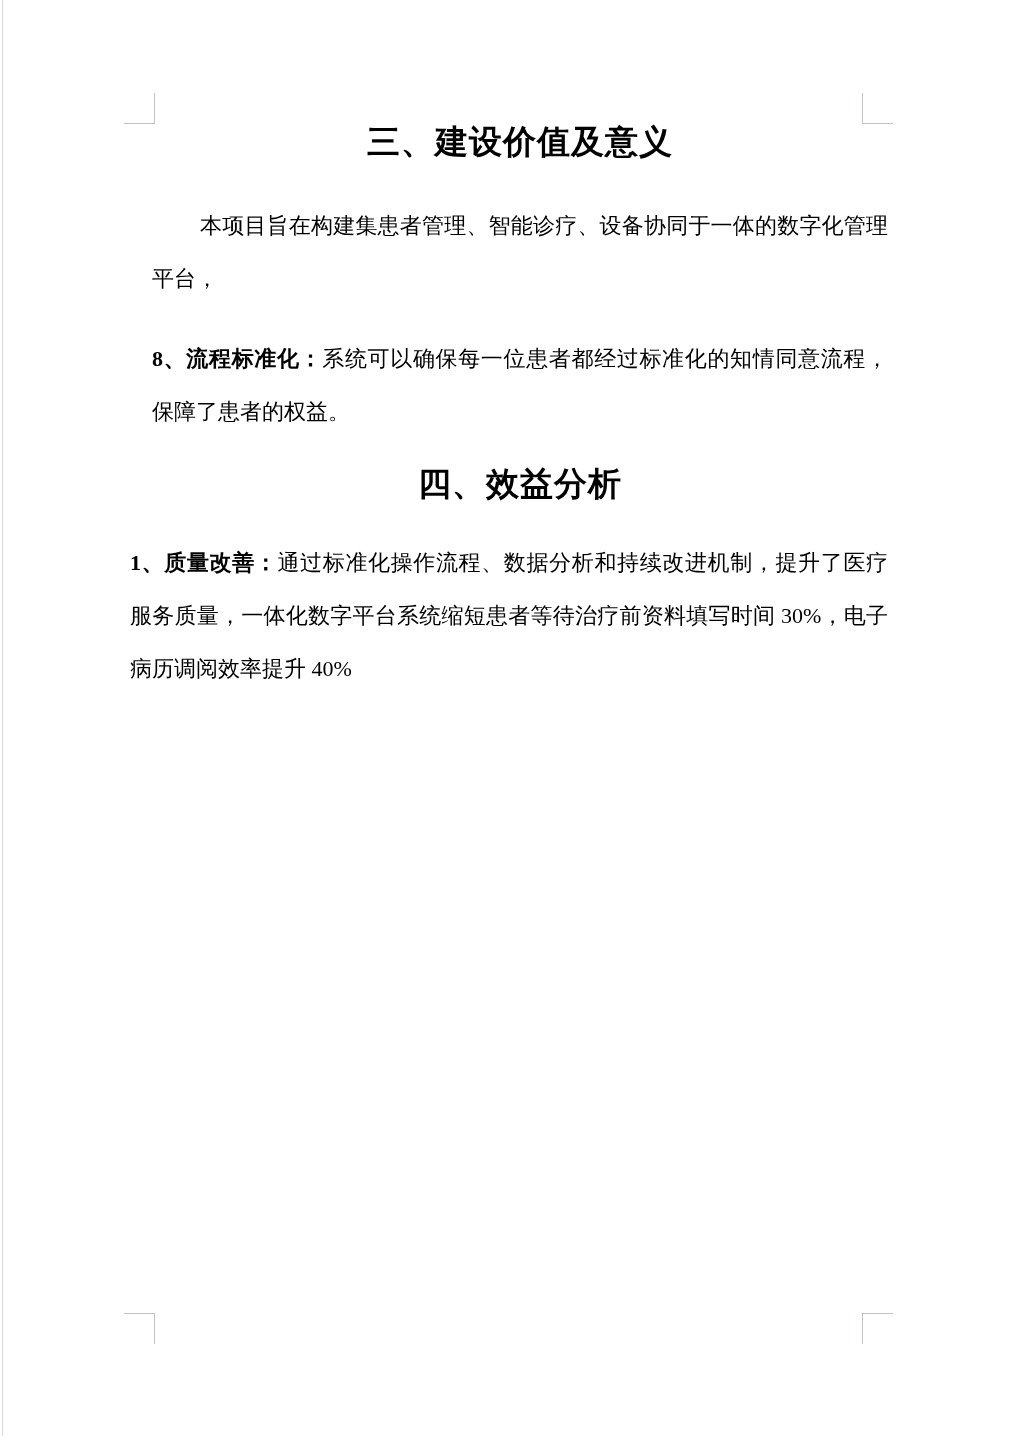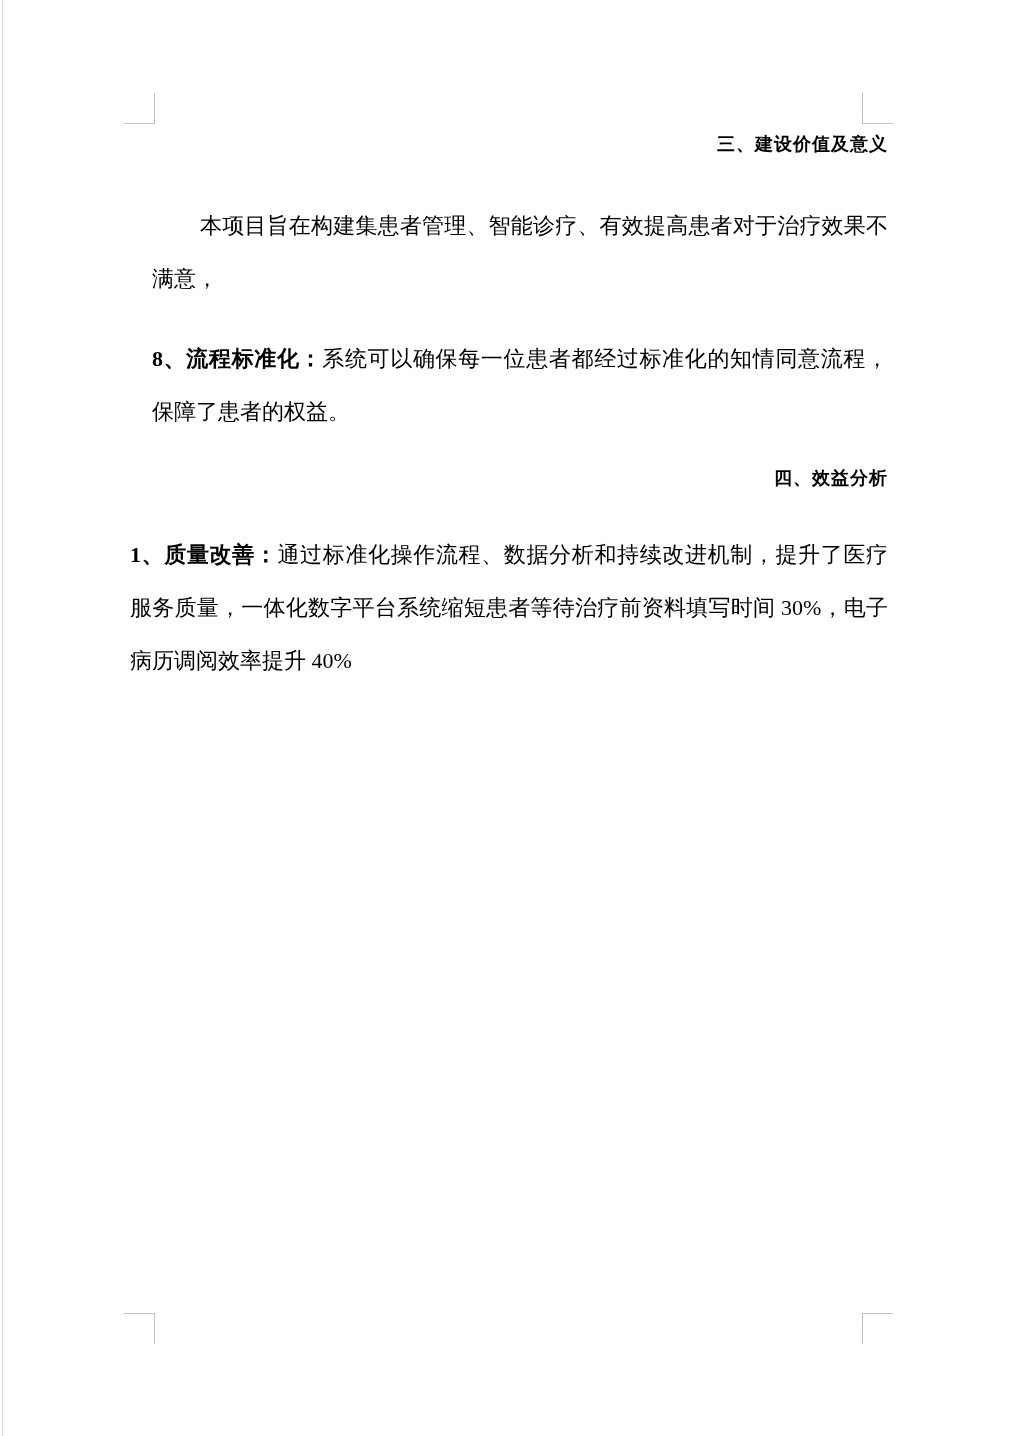--- a/index.html
+++ b/index.html
@@ -38,30 +38,30 @@
   .content {
     position: absolute;
     left: 152px;
     top: 128px;
     width: 736px;
     font-size: 22px;
     line-height: 53px;
     text-align: justify;
   }
   .doc-heading {
-    font-family: Liberation Serif, serif;
+    font-family: Liberation Mono, monospace;
     font-weight: bold;
-    font-size: 18px;
+    font-size: 33px;
     line-height: 33px;
     margin: 0;
-    text-align: right;
+    text-align: center;
     letter-spacing: 1px;
   }
   .doc-heading.second {
-    margin-top: 24px;
+    margin-top: 32px;
   }
   p {
     margin: 0;
   }
   .intro {
     margin-top: 38px;
     text-indent: 48px;
   }
   .item {
     margin-top: 27px;
@@ -89,21 +89,21 @@
 
   <div class="crop tl"></div>
   <div class="crop tr"></div>
   <div class="crop bl"></div>
   <div class="crop br"></div>
 
   <div class="content">
 
     <h1 class="doc-heading">三、建设价值及意义</h1>
 
-    <p class="intro">本项目旨在构建集患者管理、智能诊疗、有效提高患者对于治疗效果不满意，</p>
+    <p class="intro">本项目旨在构建集患者管理、智能诊疗、设备协同于一体的数字化管理平台，</p>
 
 
     <p class="item"><span class="lbl">8、流程标准化：</span><span>系统可以确保每一位患者都经过标准化的知情同意流程，保障了患者的权益。</span></p>
 
 
     <h1 class="doc-heading second">四、效益分析</h1>
 
     <p class="item outdent first"><span class="lbl">1、质量改善：</span><span>通过标准化操作流程、数据分析和持续改进机制，提升了医疗服务质量，一体化数字平台系统缩短患者等待治疗前资料填写时间 30%，电子病历调阅效率提升 40%</span></p>
 
 

